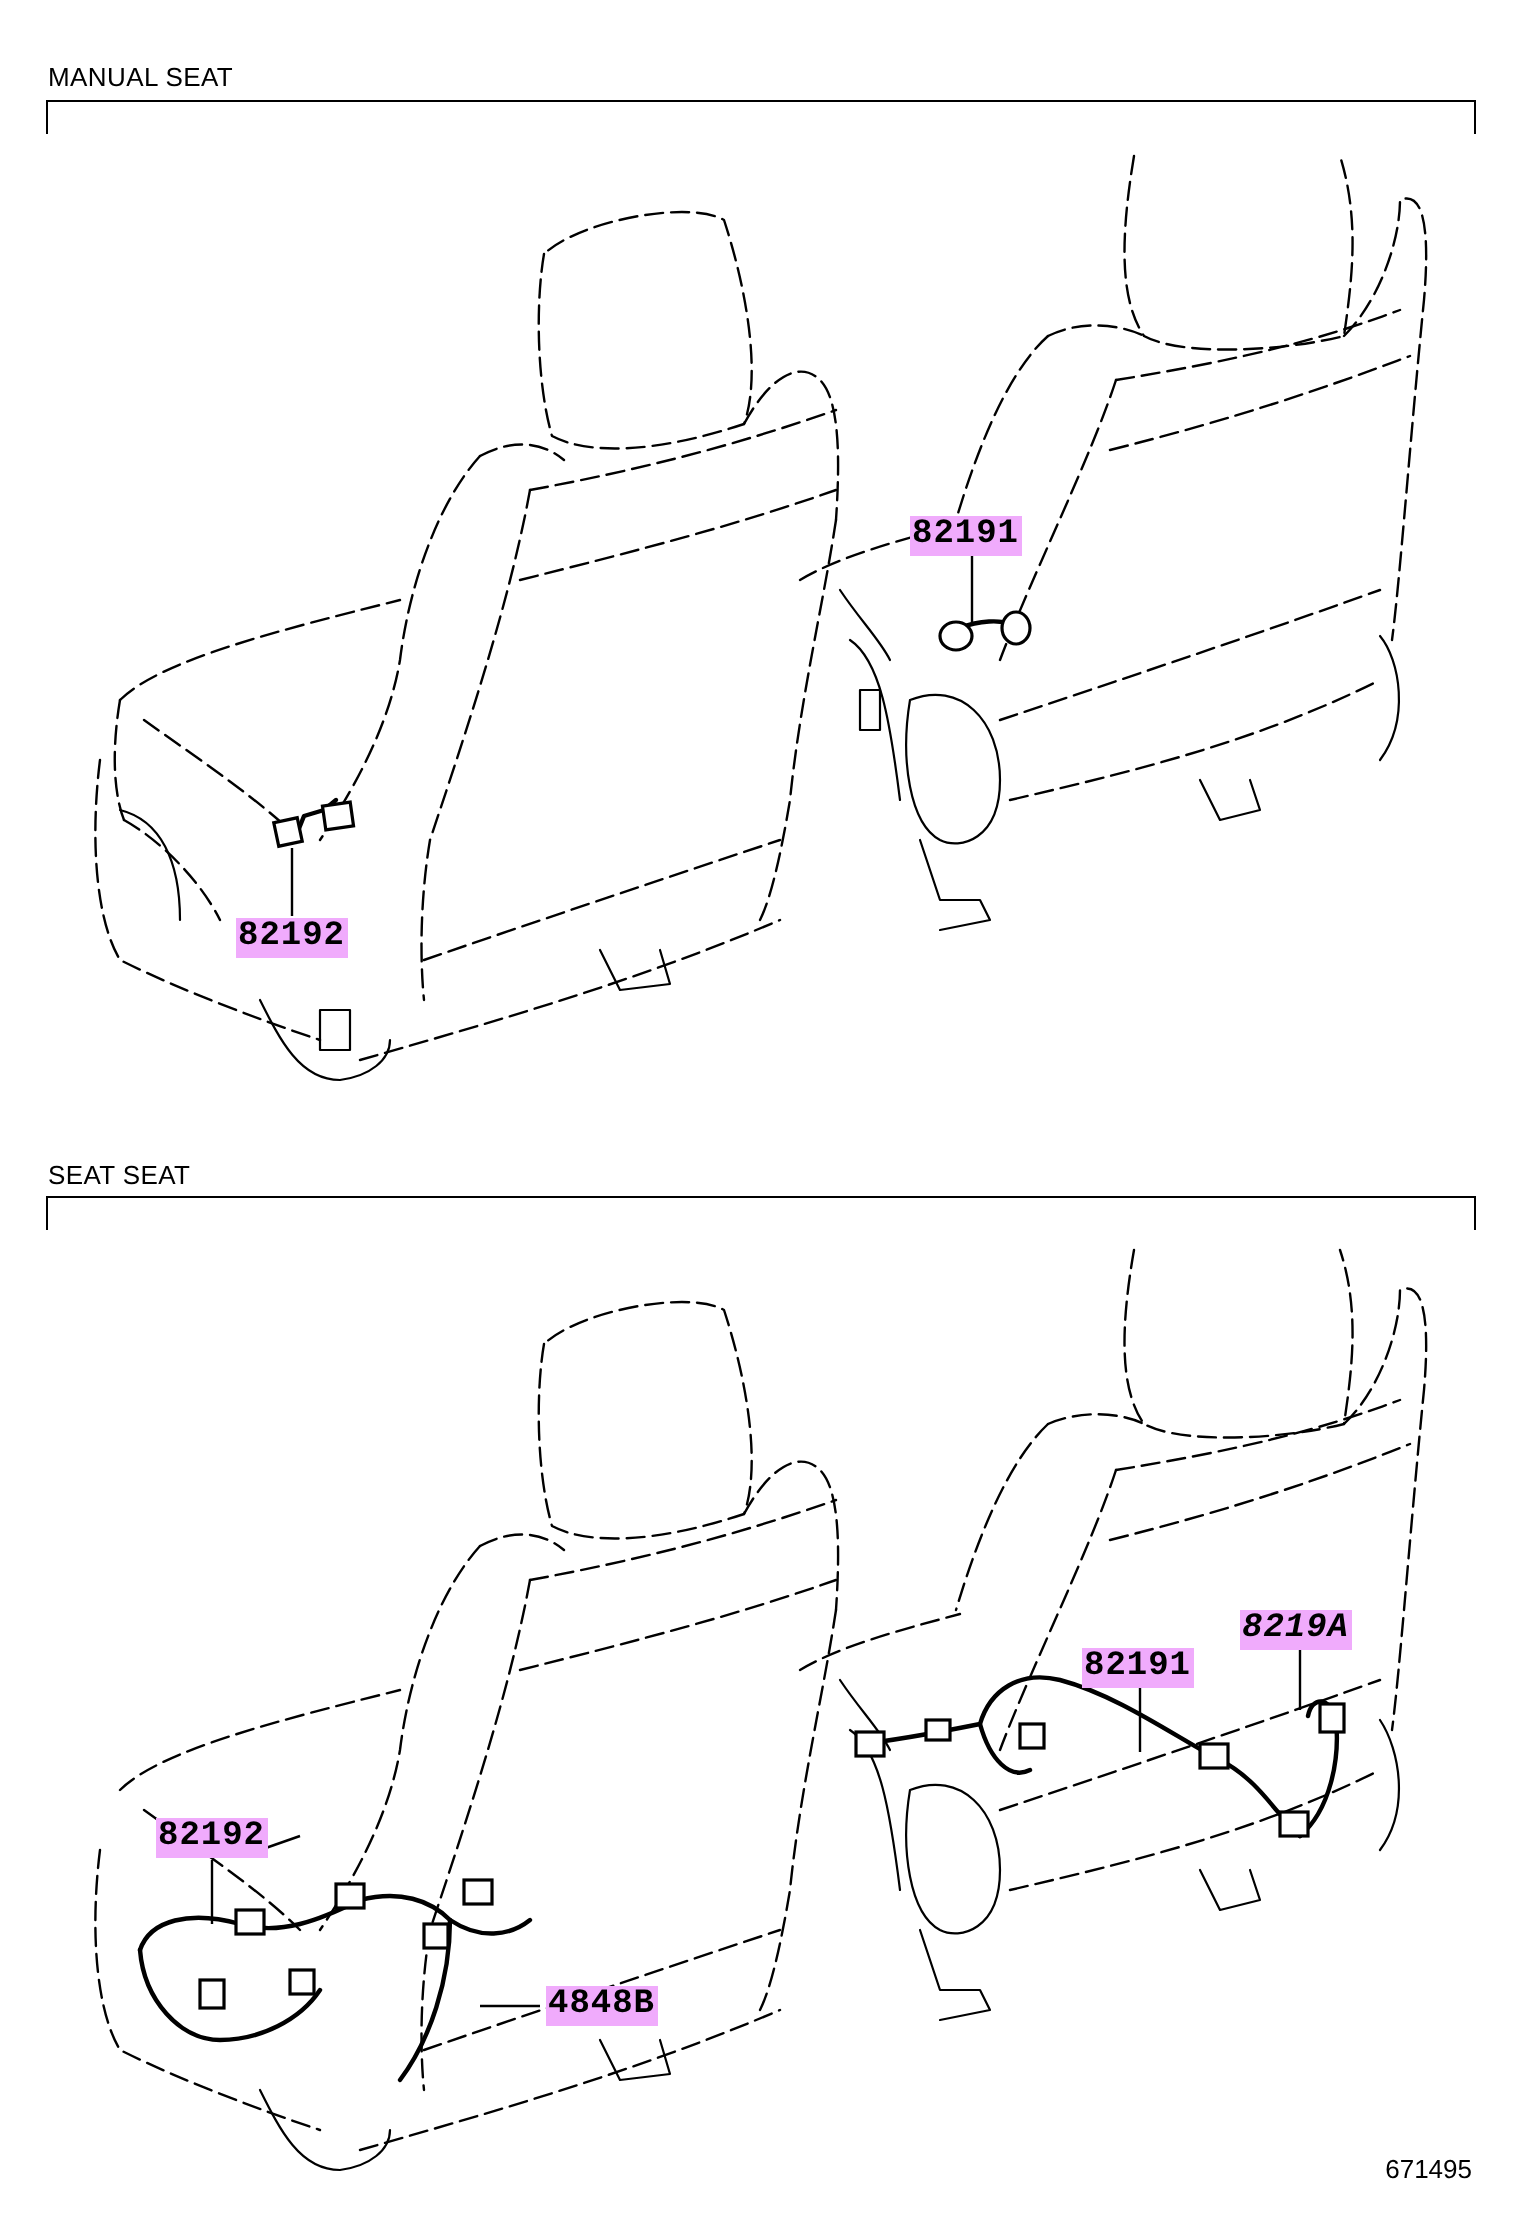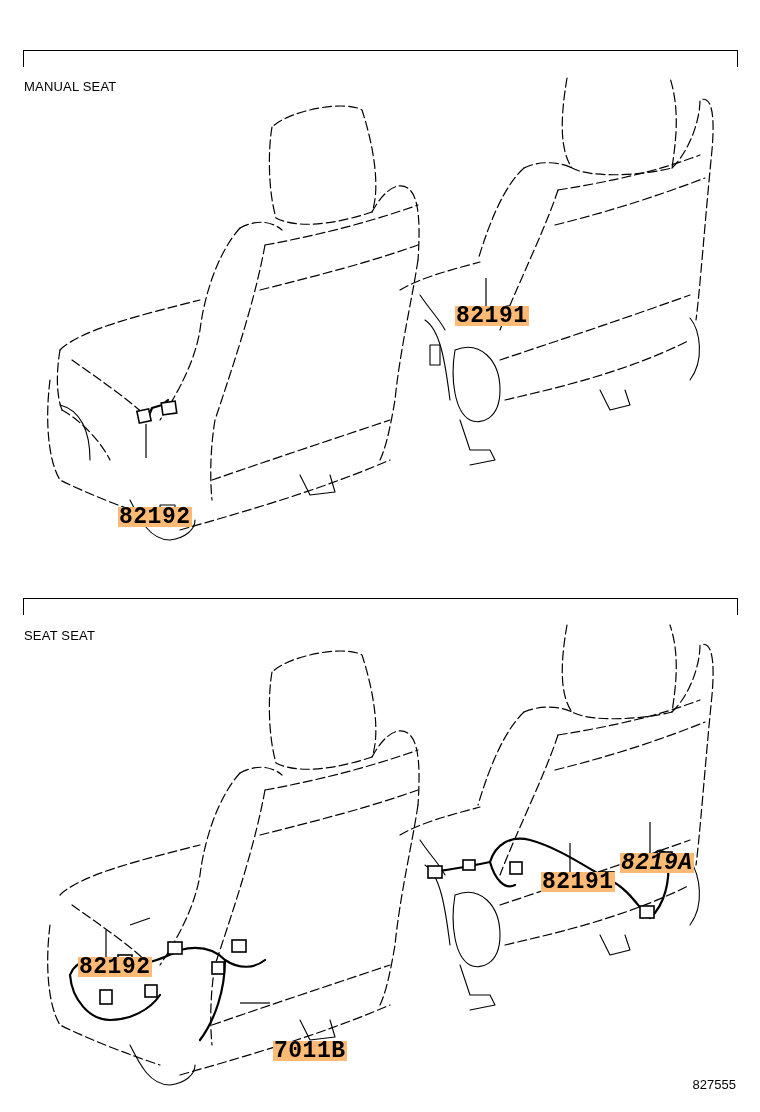--- a/index.html
+++ b/index.html
@@ -1,23 +1,23 @@
 <!DOCTYPE html>
 <html><head>
 <meta charset="utf-8">
 <style>
   html, body { margin: 0; padding: 0; background: #ffffff; }
   body { width: 760px; height: 1112px; position: relative; overflow: hidden; font-family: "Liberation Sans", sans-serif; color: #000; }
-  .section-title { position: absolute; left: 24px; font-size: 13px; letter-spacing: 0.2px; font-family: "Liberation Sans", sans-serif; margin-top: 48px; }
+  .section-title { position: absolute; left: 24px; font-size: 13px; letter-spacing: 0.2px; font-family: "Liberation Sans", sans-serif; }
   .bracket { position: absolute; left: 23px; width: 715px; height: 16px; border-top: 1px solid #000; }
   .bracket::before, .bracket::after { content: ""; position: absolute; top: 0; width: 0; height: 16px; border-left: 1px solid #000; }
   .bracket::before { left: 0; }
   .bracket::after { right: 0; }
   .drawing { position: absolute; left: 0; width: 760px; }
-  .callout { position: absolute; font-family: "Liberation Mono", "DejaVu Sans Mono", monospace; font-weight: bold; font-size: 23px; letter-spacing: 0.5px; background: #fdba74; line-height: 20px; padding: 0 1px; margin-top: 48px; }
+  .callout { position: absolute; font-family: "Liberation Mono", "DejaVu Sans Mono", monospace; font-weight: bold; font-size: 17px; letter-spacing: 0.5px; background: #f0abfc; line-height: 20px; padding: 0 1px; }
   .code { position: absolute; right: 24px; bottom: 20px; font-size: 13px; font-family: "Liberation Sans", sans-serif; }
   svg { display: block; }
   svg .o { fill: none; stroke: #000; stroke-width: 1.2; stroke-dasharray: 9 4; stroke-linecap: round; stroke-linejoin: round; }
   svg .s { fill: none; stroke: #000; stroke-width: 1.1; stroke-linecap: round; stroke-linejoin: round; }
   svg .w { fill: none; stroke: #000; stroke-width: 2.2; stroke-linecap: round; stroke-linejoin: round; }
   svg .ld { fill: none; stroke: #000; stroke-width: 1.2; }
   svg .cn { fill: #fff; stroke: #000; stroke-width: 1.6; }
 </style>
 </head>
 <body>
@@ -148,15 +148,15 @@
     <line class="ld" x1="150" y1="918" x2="130" y2="925"></line>
     <line class="ld" x1="570" y1="843" x2="570" y2="876"></line>
     <line class="ld" x1="650" y1="822" x2="650" y2="855"></line>
     <line class="ld" x1="240" y1="1003" x2="270" y2="1003"></line>
   </svg>
 </div>
 
 <span class="callout" style="left:541px; top:824px;">82191</span>
 <span class="callout" style="left:620px; top:805px;font-style:italic;">8219A</span>
 <span class="callout" style="left:78px; top:909px;">82192</span>
-<span class="callout" style="left:273px; top:993px;">7011B</span>
+<span class="callout" style="left:273px; top:993px;">4848B</span>
 
-<div class="code">827555</div>
+<div class="code">671495</div>
 
 </body></html>

